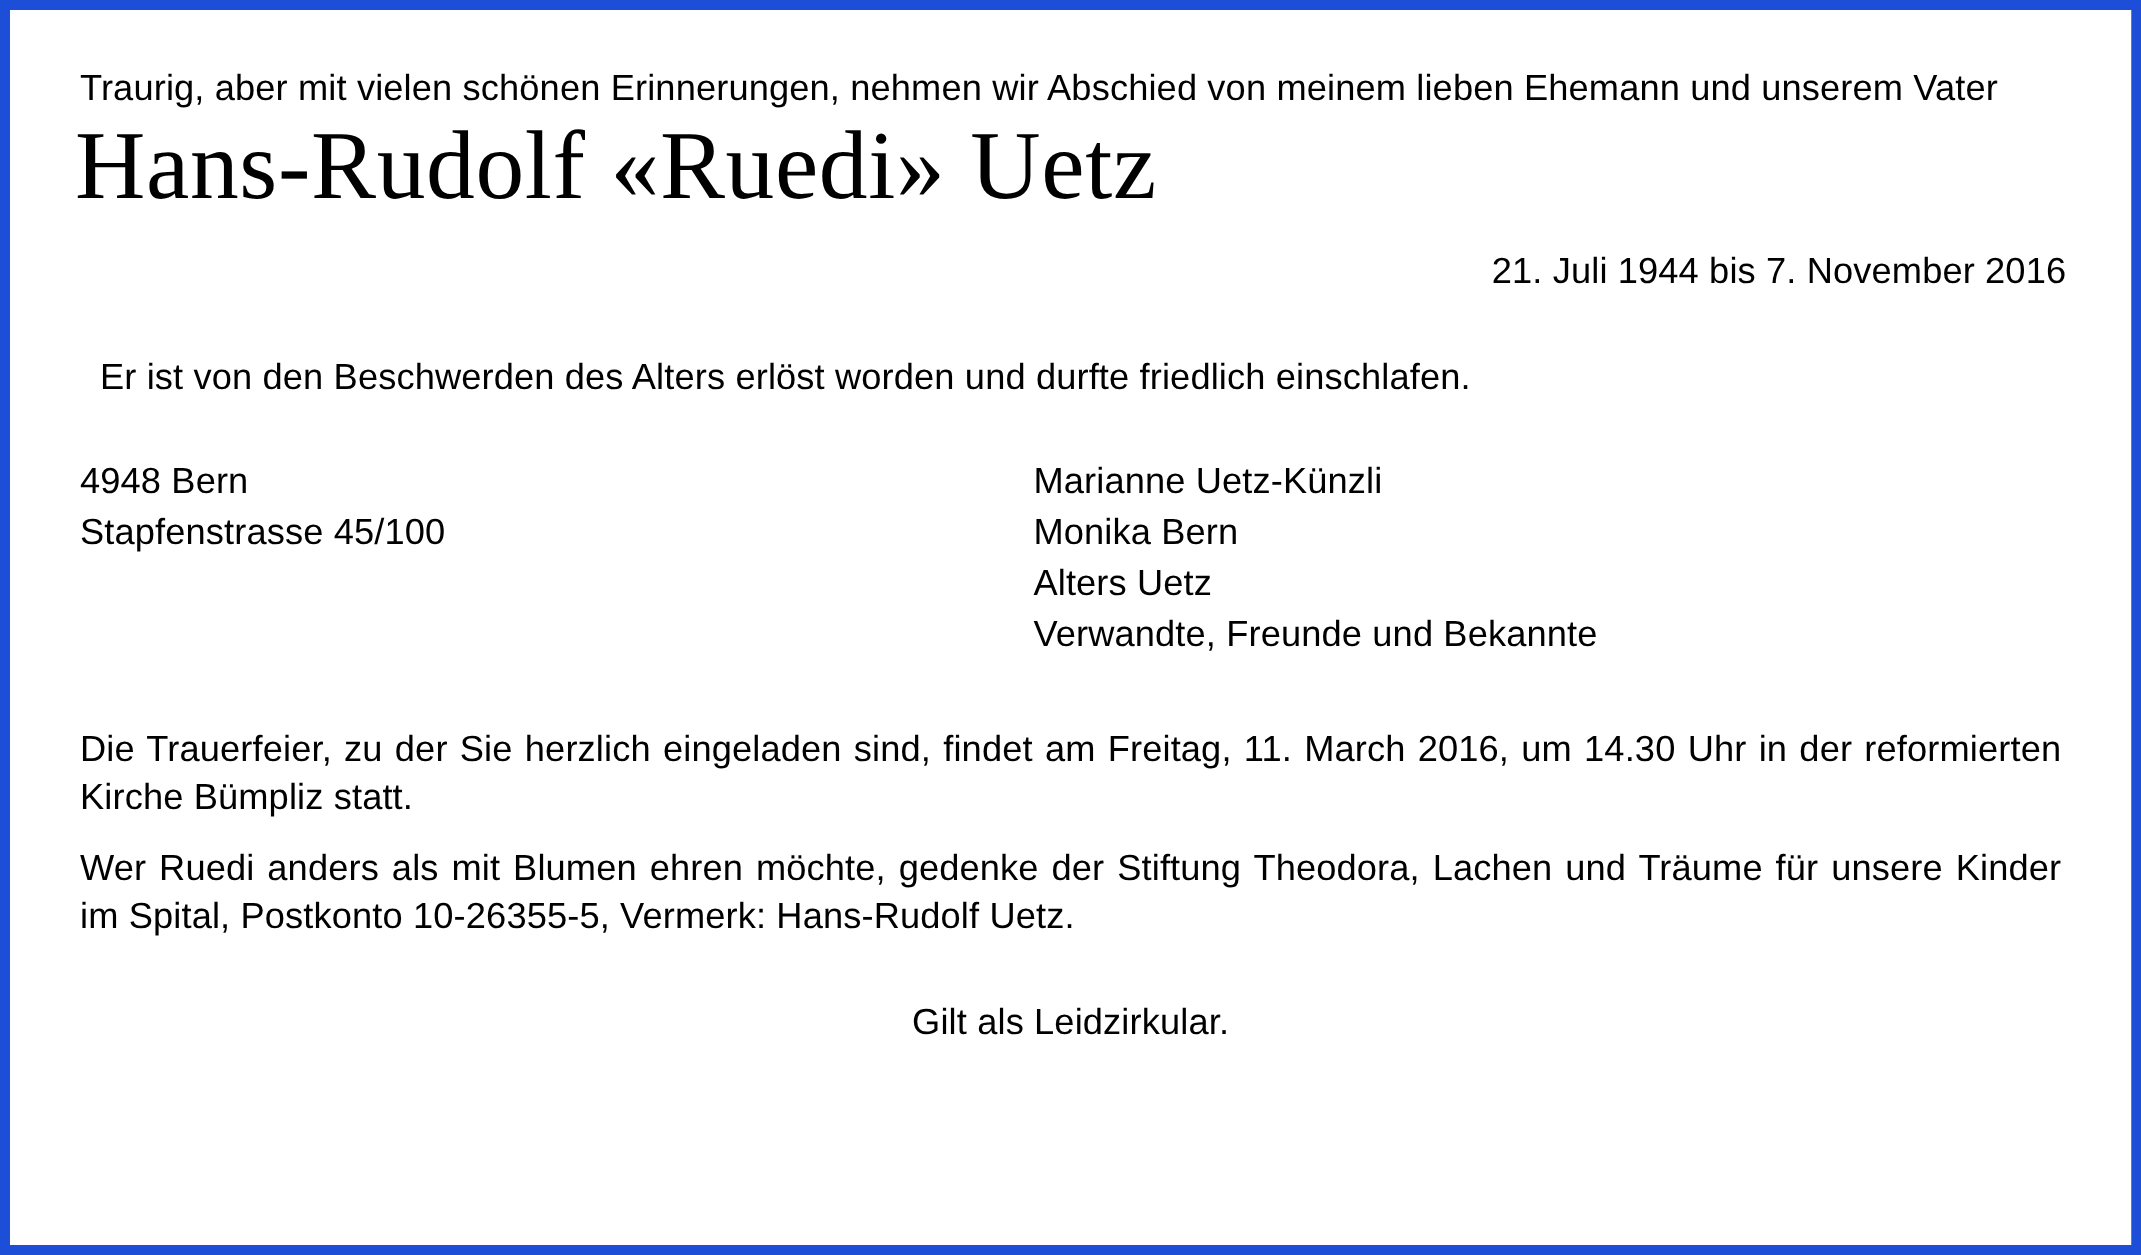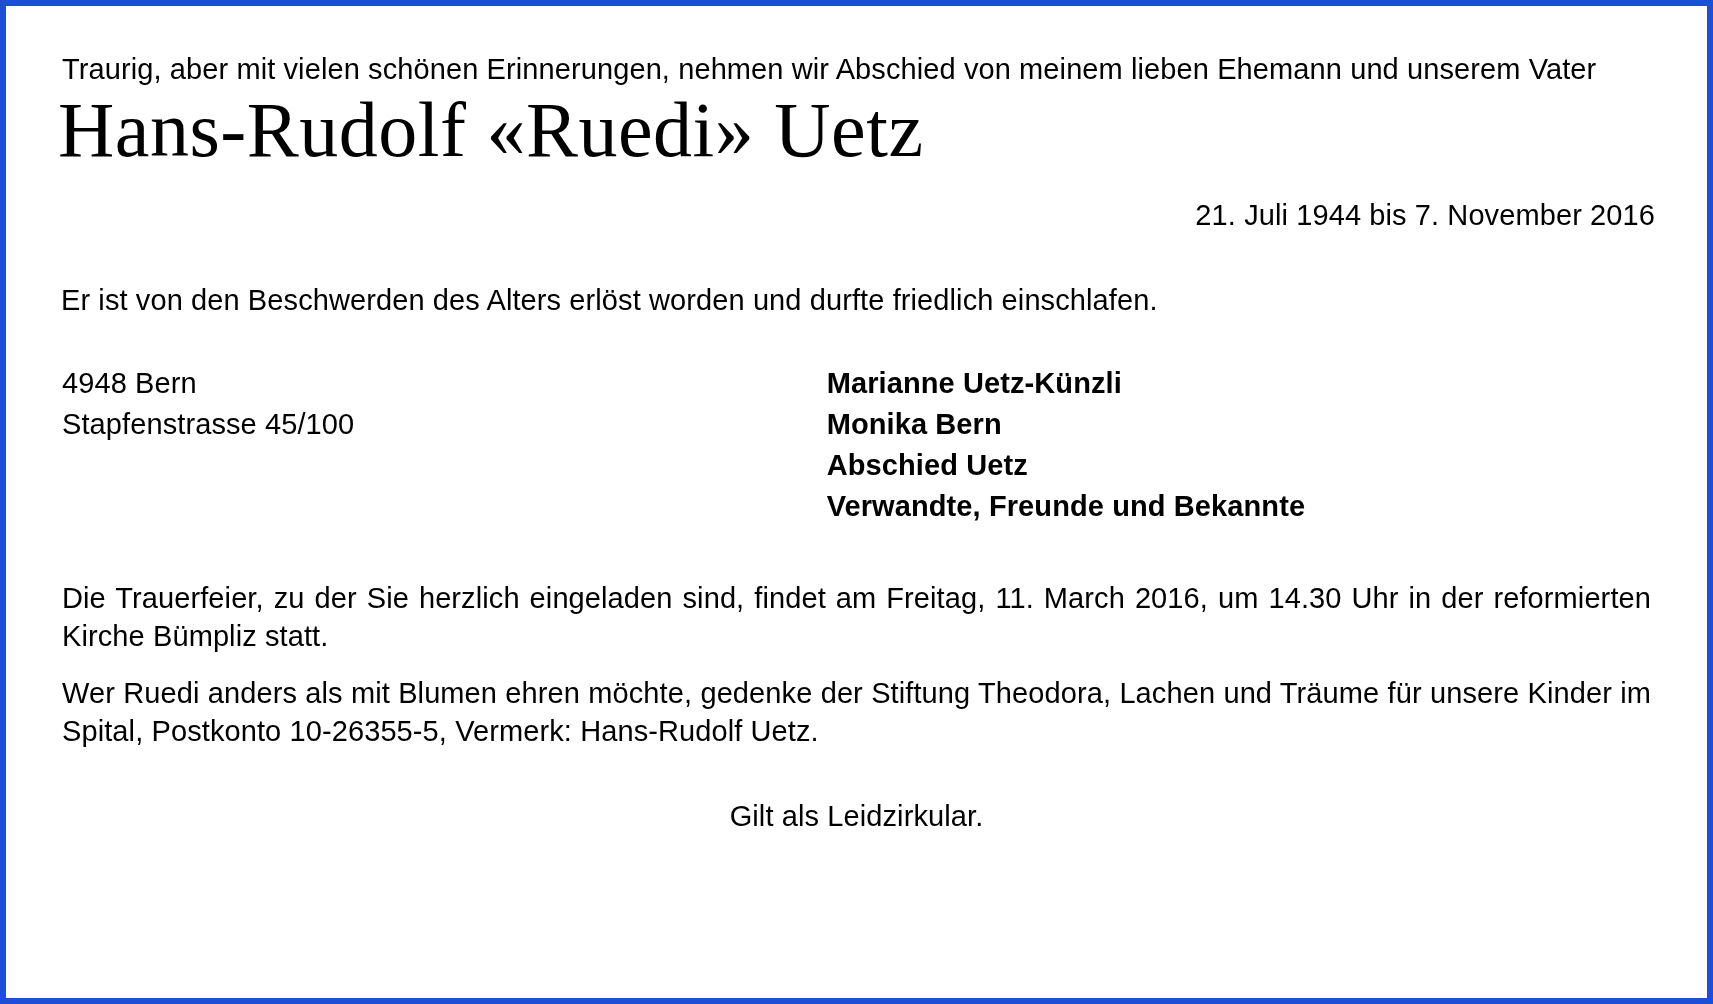--- a/index.html
+++ b/index.html
@@ -12,21 +12,21 @@
     height: 1004px;
     font-family: "Liberation Sans", sans-serif;
     color: #000000;
     overflow: hidden;
   }
 
   .obituary-frame {
     box-sizing: border-box;
     width: 1713px;
     height: 1004px;
-    border: 6px solid #1d4ed8;
+    border: 8px solid #1d4ed8;
     background: #ffffff;
     padding: 30px 52px 0 52px;
   }
 
   .inner {
     box-sizing: border-box;
     width: 100%;
     height: 100%;
   }
 
@@ -53,38 +53,37 @@
 
   .dates {
     text-align: right;
     font-size: 29px;
     margin-top: 26px;
     letter-spacing: 0.1px;
   }
 
   .passing-note {
     font-size: 29px;
-    margin: 52px 4px 0 3px;
+    margin: 52px 4px 0 20px;
     letter-spacing: 0.1px;
   }
 
   .columns {
     display: flex;
     margin-top: 46px;
     font-size: 29px;
     line-height: 1.42;
     letter-spacing: 0.1px;
   }
   .col-left {
     width: 48%;
     padding-left: 4px;
   }
   .col-right {
     width: 52%;
-    font-weight: bold;
   }
   .col-line {
     display: block;
     white-space: pre;
   }
 
   .service-text {
     font-size: 29px;
     line-height: 1.32;
     text-align: justify;
@@ -126,21 +125,21 @@
     <p class="passing-note">Er ist von den Beschwerden des Alters erlöst worden und durfte friedlich einschlafen.</p>
 
     <div class="columns">
       <div class="col-left">
         <span class="col-line">4948 Bern</span>
         <span class="col-line">Stapfenstrasse 45/100</span>
       </div>
       <div class="col-right">
         <span class="col-line">Marianne Uetz-Künzli</span>
         <span class="col-line">Monika Bern</span>
-        <span class="col-line">Abschied Uetz</span>
+        <span class="col-line">Alters Uetz</span>
         <span class="col-line">Verwandte, Freunde und Bekannte</span>
       </div>
     </div>
 
     <p class="service-text">Die Trauerfeier, zu der Sie herzlich eingeladen sind, findet am Freitag, 11. March 2016, um 14.30 Uhr in der reformierten Kirche Bümpliz statt.</p>
 
     <p class="donation-text">Wer Ruedi anders als mit Blumen ehren möchte, gedenke der Stiftung Theodora, Lachen und Träume für unsere Kinder im Spital, Postkonto 10-26355-5, Vermerk: Hans-Rudolf Uetz.</p>
 
     <p class="closing-text">Gilt als Leidzirkular.</p>
 

